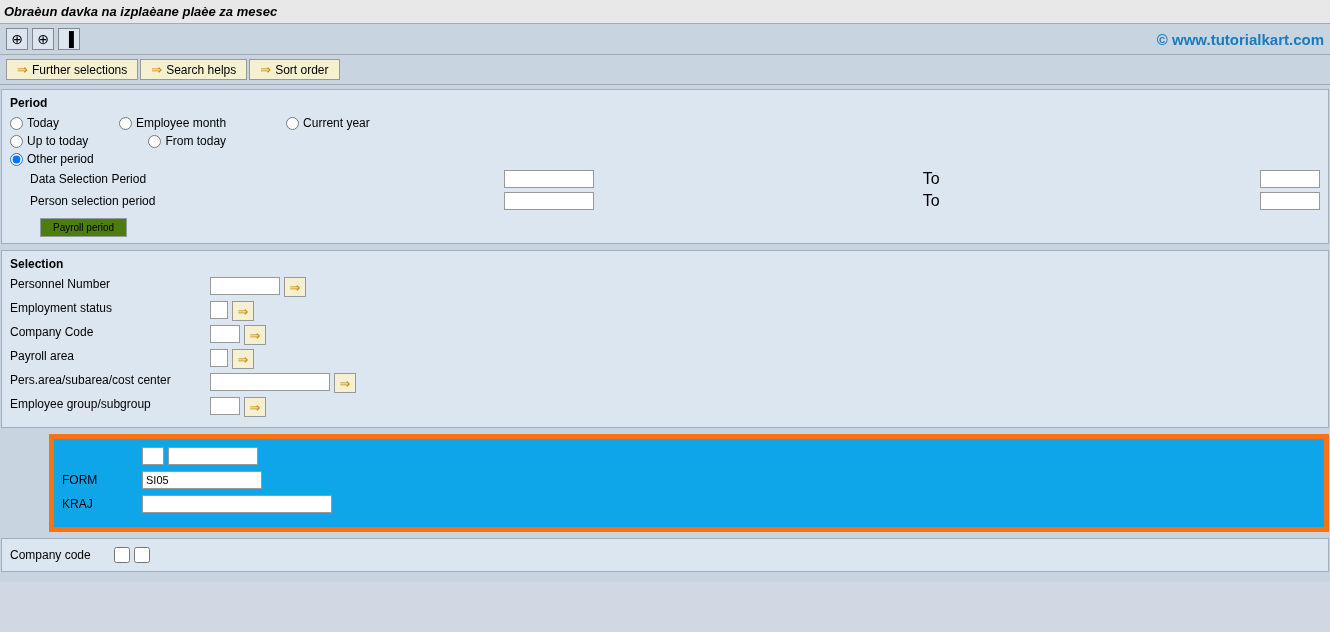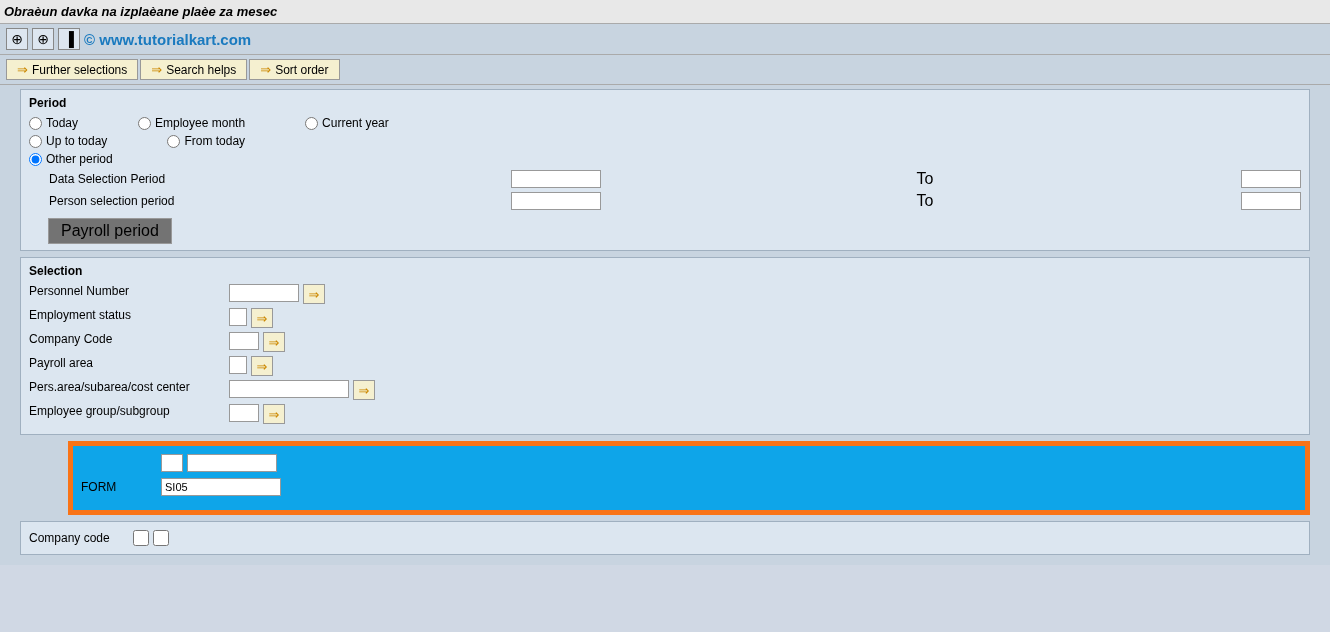--- a/index.html
+++ b/index.html
@@ -29,21 +29,21 @@
       width: 22px;
       height: 22px;
       border: 1px solid #888;
       background: #dde6f0;
       display: flex; align-items: center; justify-content: center;
       cursor: pointer;
       font-size: 14px;
     }
     .toolbar-watermark {
       flex: 1;
-      text-align: left;
+      text-align: right;
       color: #1a7abf;
       font-size: 15px;
       font-weight: bold;
     }
     .tabs-bar {
       background: #c8d4e0;
       padding: 4px 6px;
       display: flex;
       align-items: center;
       gap: 2px;
@@ -58,21 +58,21 @@
       align-items: center;
       gap: 4px;
       font-size: 12px;
     }
     .tab-btn .arrow-icon {
       color: #cc8800;
       font-size: 13px;
     }
     .main-content {
       background: #c8d4e0;
-      padding: 4px 20px;
+      padding: 4px 1px;
       overflow-y: auto;
     }
     .section {
       background: #dce6f0;
       border: 1px solid #a0b0c0;
       margin-bottom: 6px;
       padding: 6px 8px;
     }
     .section-title {
       font-weight: bold;
@@ -120,26 +120,26 @@
       background: white;
       padding: 1px 3px;
       font-size: 11px;
     }
     .to-label {
       margin-left: 14px;
       margin-right: 6px;
       font-size: 16px;
     }
     .payroll-btn {
-      background: #737373;
+      background: #4d7c0f;
       border: 1px solid #999;
       padding: 3px 12px;
       cursor: pointer;
-      font-size: 16px;
-      margin-left: 19px;
+      font-size: 10px;
+      margin-left: 30px;
       margin-top: 4px;
     }
     .selection-row {
       display: flex;
       align-items: flex-start;
       margin-bottom: 4px;
     }
     .sel-label {
       width: 200px;
       font-size: 12px;
@@ -346,20 +346,24 @@
     <div class="double-input-row">
       <input type="text" class="lower-input" style="width: 22px;">
       <input type="text" class="lower-input" style="width: 90px;">
     </div>
 
     <div class="lower-field-row">
       <span class="lower-label">FORM</span>
       <input type="text" class="lower-input" style="width: 120px;" value="SI05">
     </div>
 
+    <div class="lower-field-row">
+      <span class="lower-label">KRAJ</span>
+      <input type="text" class="lower-input" style="width: 190px;">
+    </div>
   </div>
 
   <div class="bottom-section">
     <div class="bottom-row">
       <span class="bottom-label">Company code</span>
       <input type="checkbox" class="checkbox-input" style="">
       <input type="checkbox" class="checkbox-input" style="">
     </div>
   </div>
 

